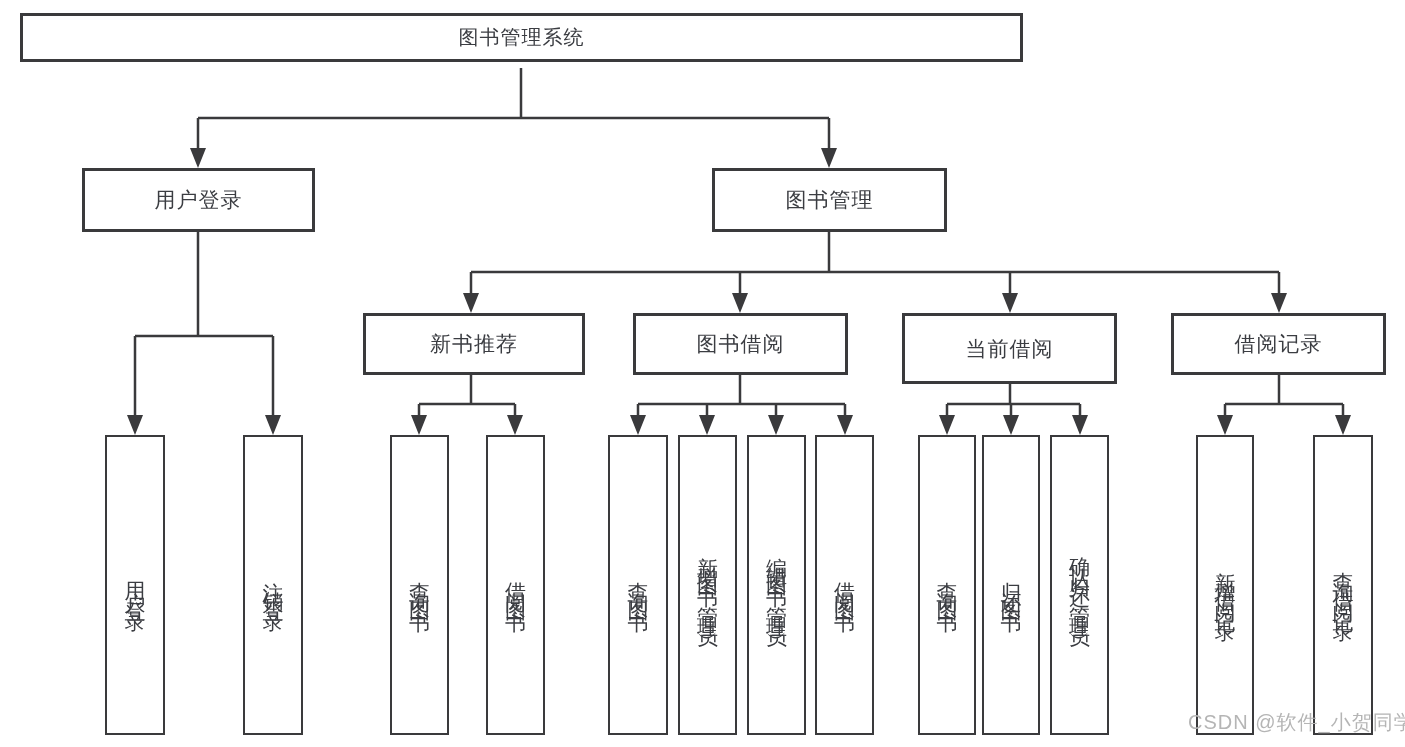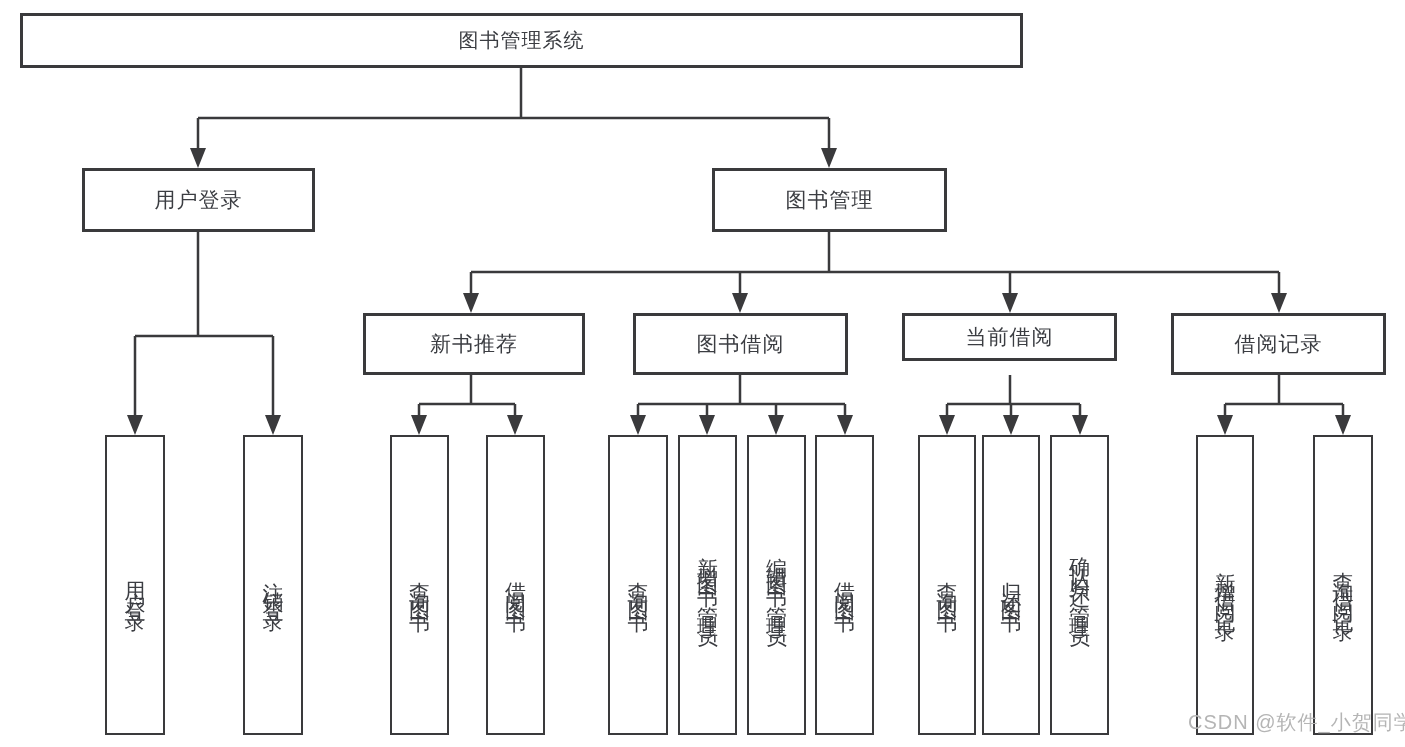--- a/index.html
+++ b/index.html
@@ -40,38 +40,38 @@
          M1279,375 L1279,404 M1225,404 L1343,404 M1225,404 L1225,418 M1343,404 L1343,418"></path>
     <path fill="#3a3a3c" stroke="none" d="M190,148 L206,148 L198,168 Z M821,148 L837,148 L829,168 Z
          M127,415 L143,415 L135,435 Z M265,415 L281,415 L273,435 Z
          M463,293 L479,293 L471,313 Z M732,293 L748,293 L740,313 Z M1002,293 L1018,293 L1010,313 Z M1271,293 L1287,293 L1279,313 Z
          M411,415 L427,415 L419,435 Z M507,415 L523,415 L515,435 Z
          M630,415 L646,415 L638,435 Z M699,415 L715,415 L707,435 Z M768,415 L784,415 L776,435 Z M837,415 L853,415 L845,435 Z
          M939,415 L955,415 L947,435 Z M1003,415 L1019,415 L1011,435 Z M1072,415 L1088,415 L1080,435 Z
          M1217,415 L1233,415 L1225,435 Z M1335,415 L1351,415 L1343,435 Z"></path>
   </svg>
 
-  <div class="node" style="left:20px;top:13px;width:1003px;height:55px;font-size:20px;font-family:Liberation Mono, monospace;">
+  <div class="node" style="left:20px;top:13px;width:1003px;height:49px;font-size:20px;font-family:Liberation Mono, monospace;">
     <span class="lbl">图书管理系统</span>
   </div>
 
   <div class="node" style="left:82px;top:168px;width:233px;height:64px;">
     <span class="lbl">用户登录</span>
   </div>
   <div class="node" style="left:712px;top:168px;width:235px;height:64px;text-align:right;">
     <span class="lbl">图书管理</span>
   </div>
 
   <div class="node" style="left:633px;top:313px;width:215px;height:62px;">
     <span class="lbl">图书借阅</span>
   </div>
   <div class="node" style="left:363px;top:313px;width:222px;height:62px;">
     <span class="lbl">新书推荐</span>
   </div>
-  <div class="node" style="left:902px;top:313px;width:215px;height:48px;">
+  <div class="node" style="left:902px;top:313px;width:215px;height:71px;">
     <span class="lbl">当前借阅</span>
   </div>
   <div class="node" style="left:1171px;top:313px;width:215px;height:62px;">
     <span class="lbl">借阅记录</span>
   </div>
 
   <div class="leaf" style="left:105px;top:435px;width:60px;height:300px;">
     <span class="lbl">用户登录</span>
   </div>
   <div class="leaf" style="left:243px;top:435px;width:60px;height:300px;">

